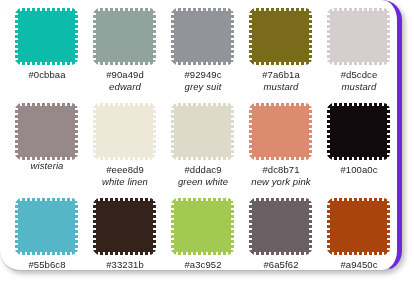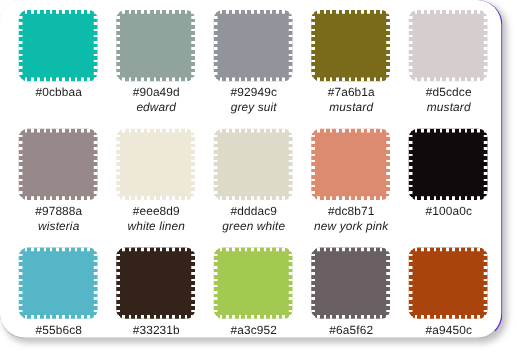--- a/index.html
+++ b/index.html
@@ -22,21 +22,21 @@
   }
 
   
   #palette-card {
     position: absolute;
     left: 0;
     top: 0;
     width: 402px;
     height: 271px;
     background: #ffffff;
-    border-right: 1px solid #6d28d9;
+    border-right: 5px solid #6d28d9;
     border-bottom: 1px solid #b9b9b9;
     box-shadow: 3px 3px 5px rgba(120,120,120,0.45);
     box-sizing: border-box;
     overflow: hidden;
     border-radius: 20px;
   }
 
   #swatch-grid {
     position: absolute;
     left: 15px;
@@ -149,21 +149,20 @@
             <span class="edge-right"></span>
           </div>
           <span class="swatch-hex">#d5cdce</span>
           <span class="swatch-name">mustard</span>
         </div>
         <div class="swatch-cell">
           <div class="swatch-chip" style="background: rgb(151, 136, 138);">
             <span class="edge-left"></span>
             <span class="edge-right"></span>
           </div>
-          <span class="swatch-hex">#97888a</span>
           <span class="swatch-name">wisteria</span>
         </div>
         <div class="swatch-cell">
           <div class="swatch-chip" style="background: rgb(238, 232, 217);">
             <span class="edge-left"></span>
             <span class="edge-right"></span>
           </div>
           <span class="swatch-hex">#eee8d9</span>
           <span class="swatch-name">white linen</span>
         </div>

